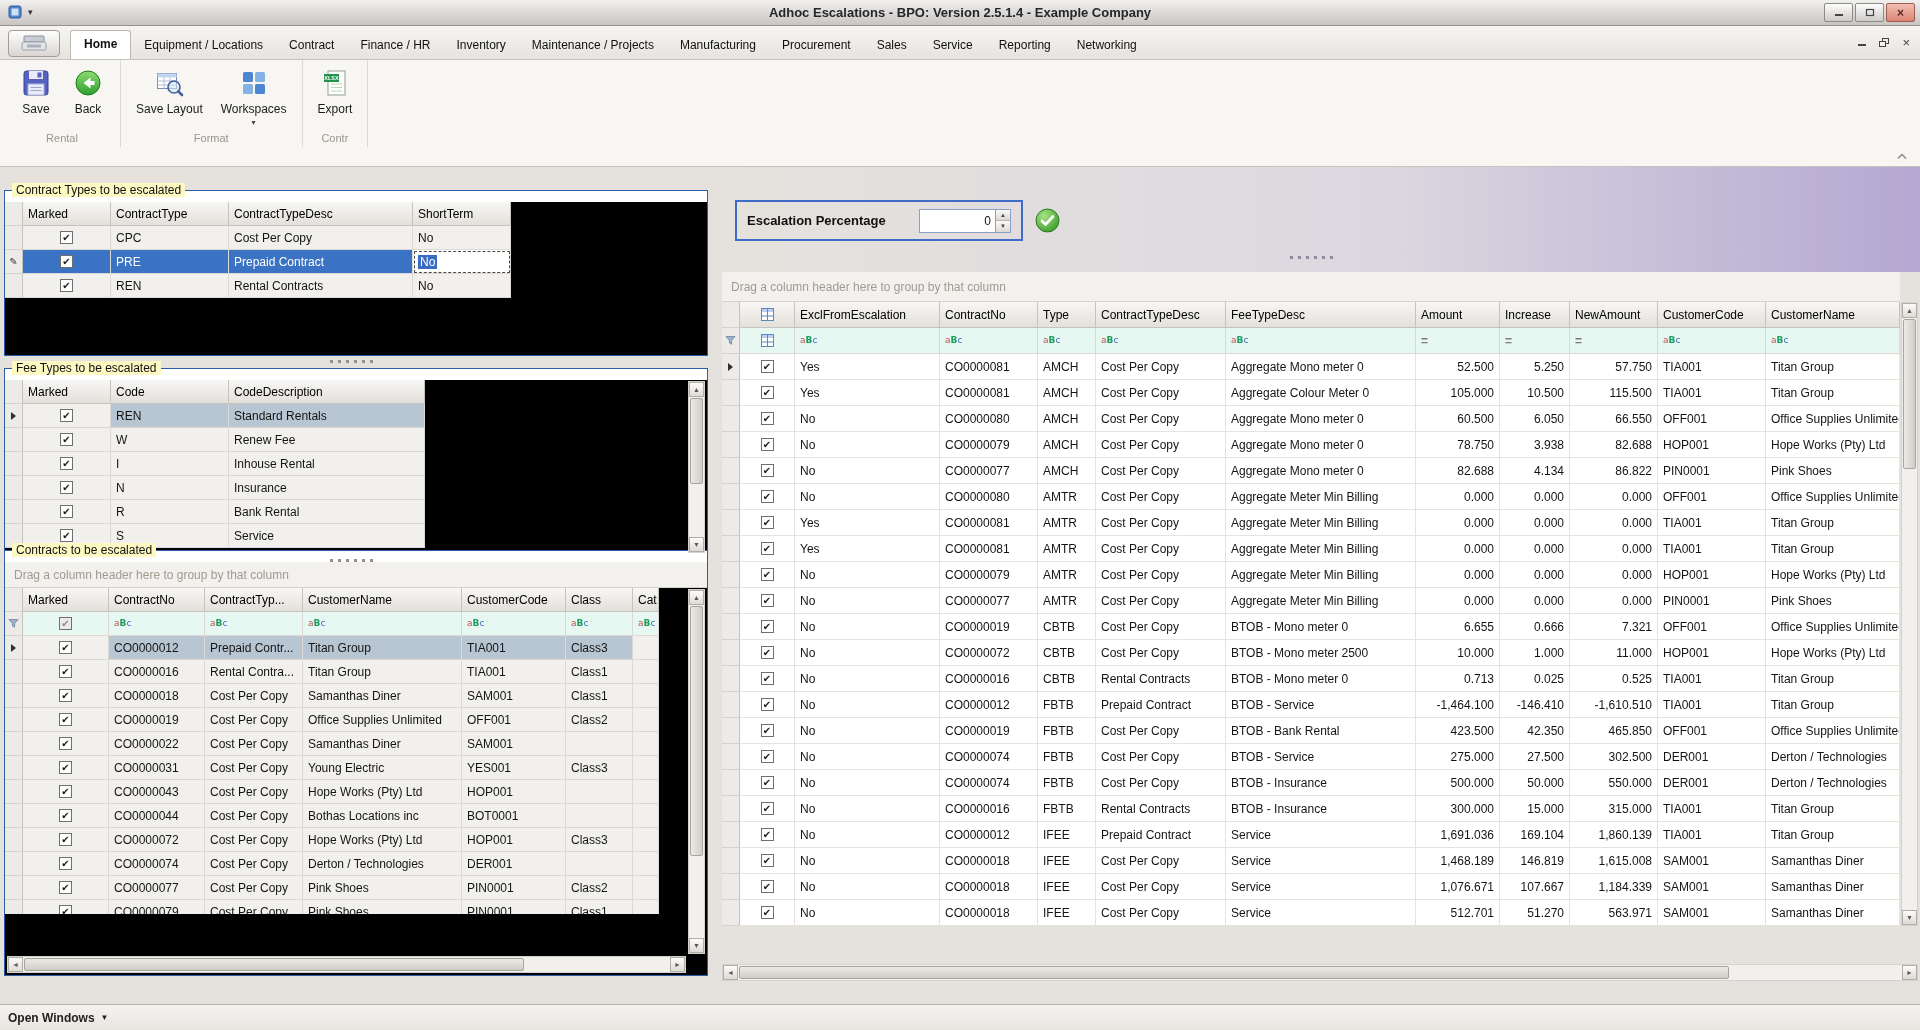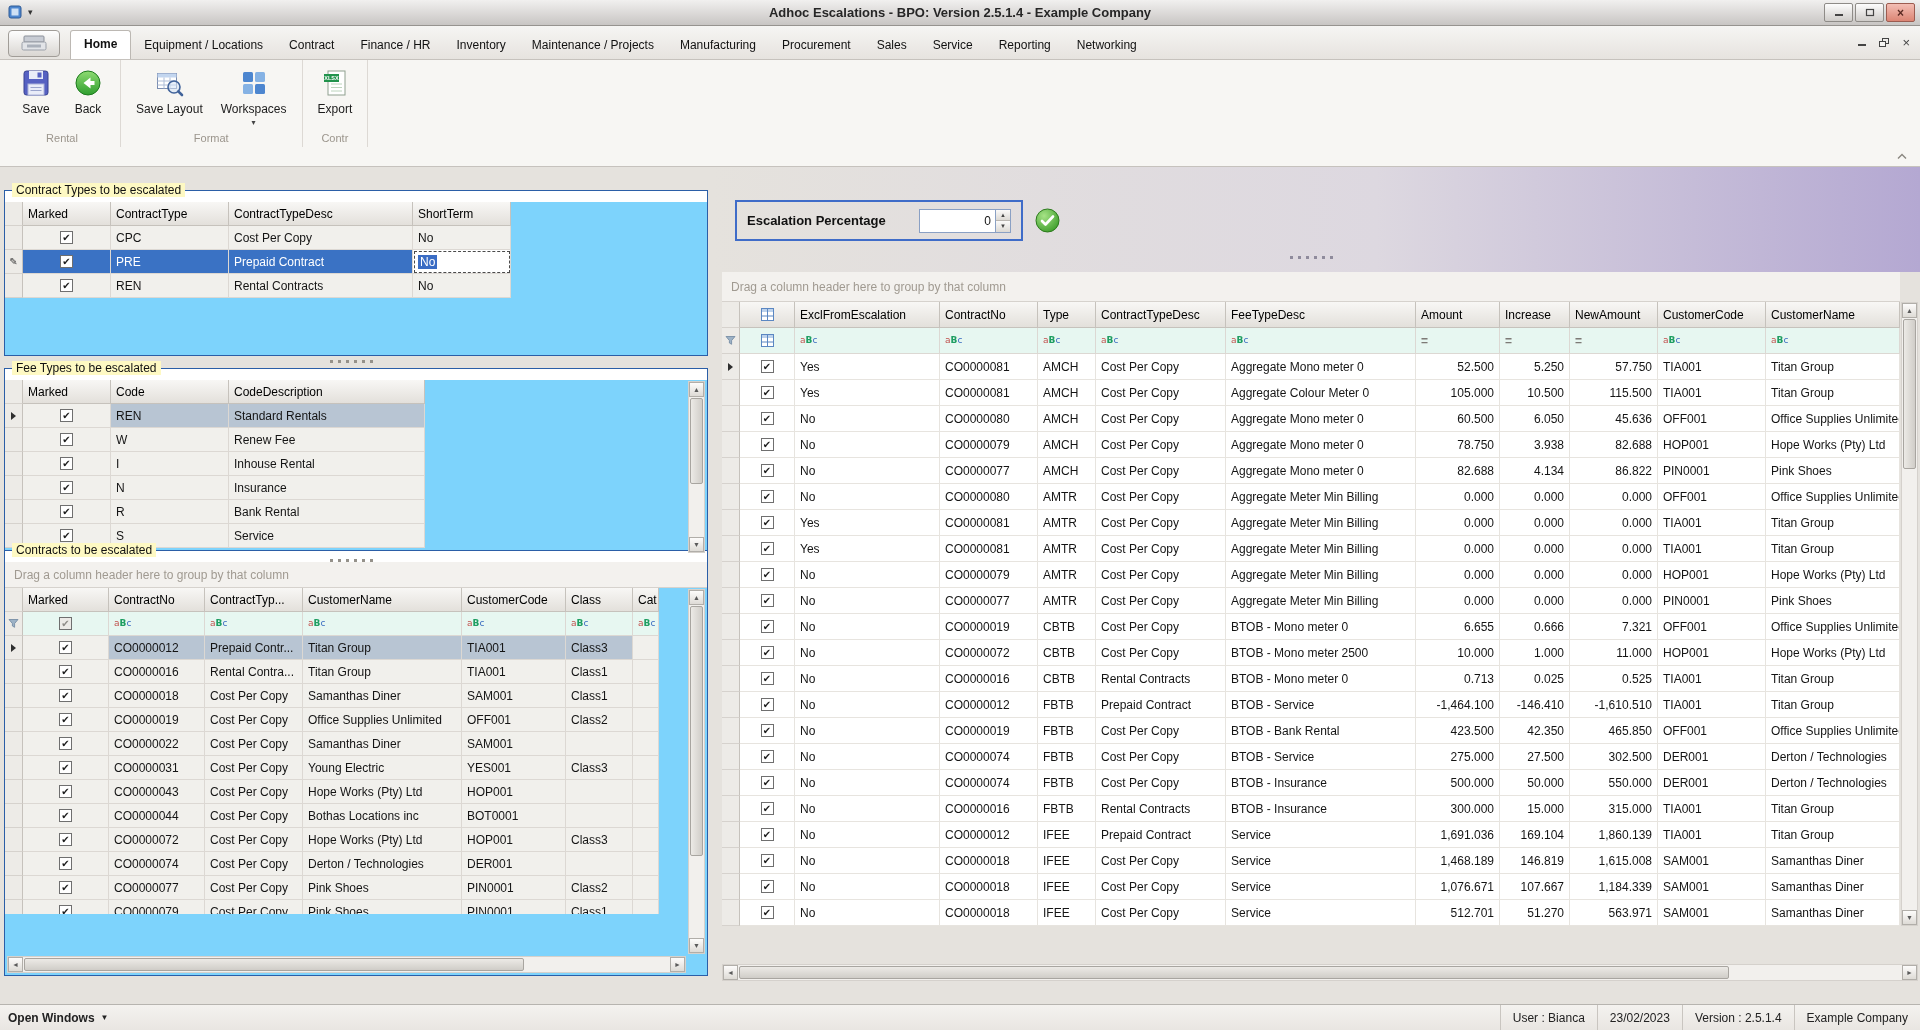--- a/index.html
+++ b/index.html
@@ -31,21 +31,21 @@
 .rb-items{flex:1;display:flex;align-items:flex-start;padding:5px 6px 0}
 .rbtn{display:flex;flex-direction:column;align-items:center;gap:4px;padding:3px 9px;min-width:52px}
 .rbtn .lbl{font-size:12px;color:#1c1c1c;white-space:nowrap}
 .rb-cap{height:19px;display:flex;align-items:center;justify-content:center;font-size:11px;color:#9b958c}
 .rb-collapse{position:absolute;right:12px;bottom:6px}
 .dd{font-size:8px;color:#444;line-height:5px}
 
 
 .gbox{position:absolute;border:1px solid #2b5ea7;background:#fff}
 .gtitle{position:absolute;top:-8px;left:7px;background:#fef9c3;padding:0 4px;font-size:12px;color:#111;z-index:2;white-space:nowrap}
-.ginner{position:absolute;left:0;top:11px;right:0;bottom:0;overflow:hidden;background:#7dd3fc}
+.ginner{position:absolute;left:0;top:11px;right:0;bottom:0;overflow:hidden;background:#000000}
 
 
 .grow{display:flex}
 .gc{flex:none;display:flex;align-items:center;padding:0 5px;border-right:1px solid #dcd8d3;border-bottom:1px solid #dcd8d3;overflow:hidden;white-space:nowrap}
 .hc{background:linear-gradient(#f8f7f5,#e3e0db);border-right:1px solid #c6c2bc;border-bottom:1px solid #c6c2bc;color:#000}
 .gind{flex:none;display:flex;align-items:center;justify-content:center;background:#edebe7;border-right:1px solid #c6c2bc;border-bottom:1px solid #d6d2cd}
 .lc{background:#f1f0ec}
 .rc{background:#fff;border-right:1px solid #e7e4df;border-bottom:1px solid #e7e4df}
 .fc{background:#e7f7f1}
 .ctr{justify-content:center}
@@ -785,21 +785,21 @@
         <div class="gc rc ctr" style="width:55px;height:26px">
           <span class="cbx on"></span>
         </div>
         <div class="gc rc" style="width:145px;height:26px">No</div>
         <div class="gc rc" style="width:98px;height:26px">CO0000080</div>
         <div class="gc rc" style="width:58px;height:26px">AMCH</div>
         <div class="gc rc" style="width:130px;height:26px">Cost Per Copy</div>
         <div class="gc rc" style="width:190px;height:26px">Aggregate Mono meter 0</div>
         <div class="gc rc num" style="width:84px;height:26px">60.500</div>
         <div class="gc rc num" style="width:70px;height:26px">6.050</div>
-        <div class="gc rc num" style="width:88px;height:26px">45.636</div>
+        <div class="gc rc num" style="width:88px;height:26px">66.550</div>
         <div class="gc rc" style="width:108px;height:26px">OFF001</div>
         <div class="gc rc" style="width:134px;height:26px">Office Supplies Unlimited</div>
       </div>
       <div class="grow">
         <div class="gind" style="width:18px;height:26px"></div>
         <div class="gc rc ctr" style="width:55px;height:26px">
           <span class="cbx on"></span>
         </div>
         <div class="gc rc" style="width:145px;height:26px">No</div>
         <div class="gc rc" style="width:98px;height:26px">CO0000079</div>
@@ -1113,19 +1113,13 @@
     <div style="flex:1"></div>
     <div class="sbtn">►</div>
   </div>
 </div>
 
 <div class="statusbar">
   <div class="sb-left">
     <span>Open Windows</span>
     <span style="font-size:8px">▼</span>
   </div>
-  <div class="sb-right">
-    <div class="sb-item">User : Bianca</div>
-    <div class="sb-item">23/02/2023</div>
-    <div class="sb-item">Version : 2.5.1.4</div>
-    <div class="sb-item">Example Company</div>
-  </div>
 </div>
 
 </body></html>

